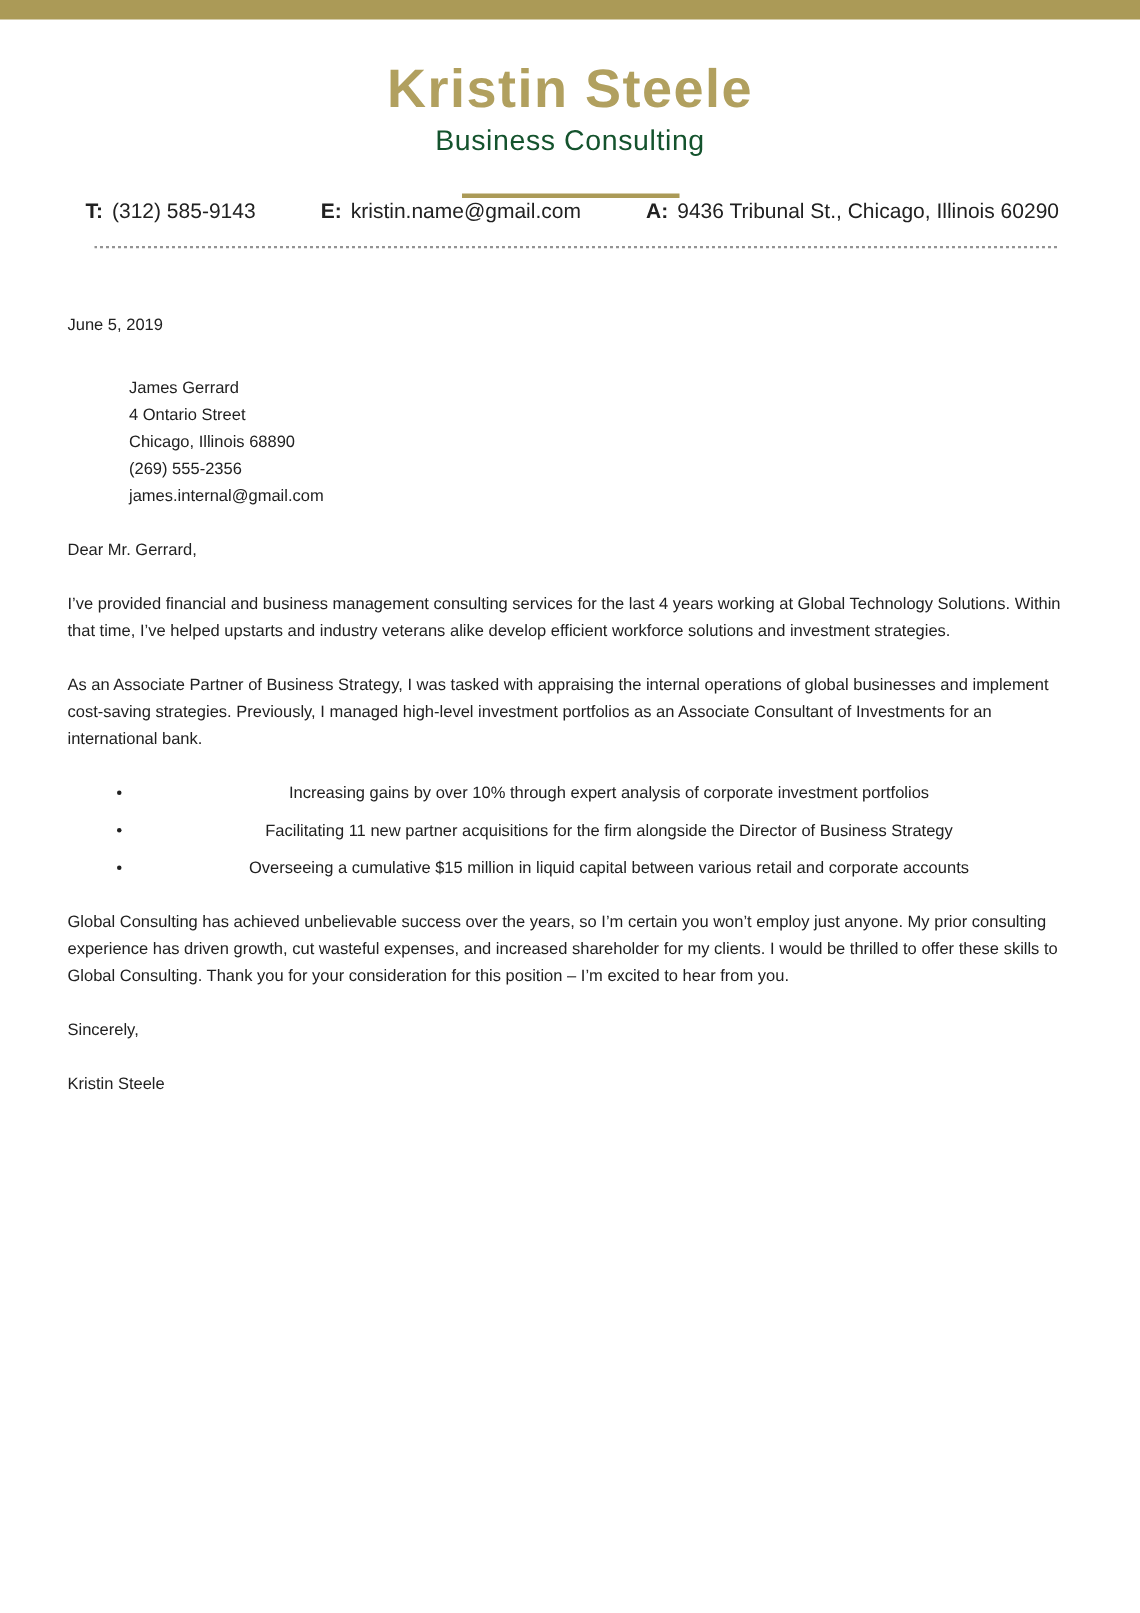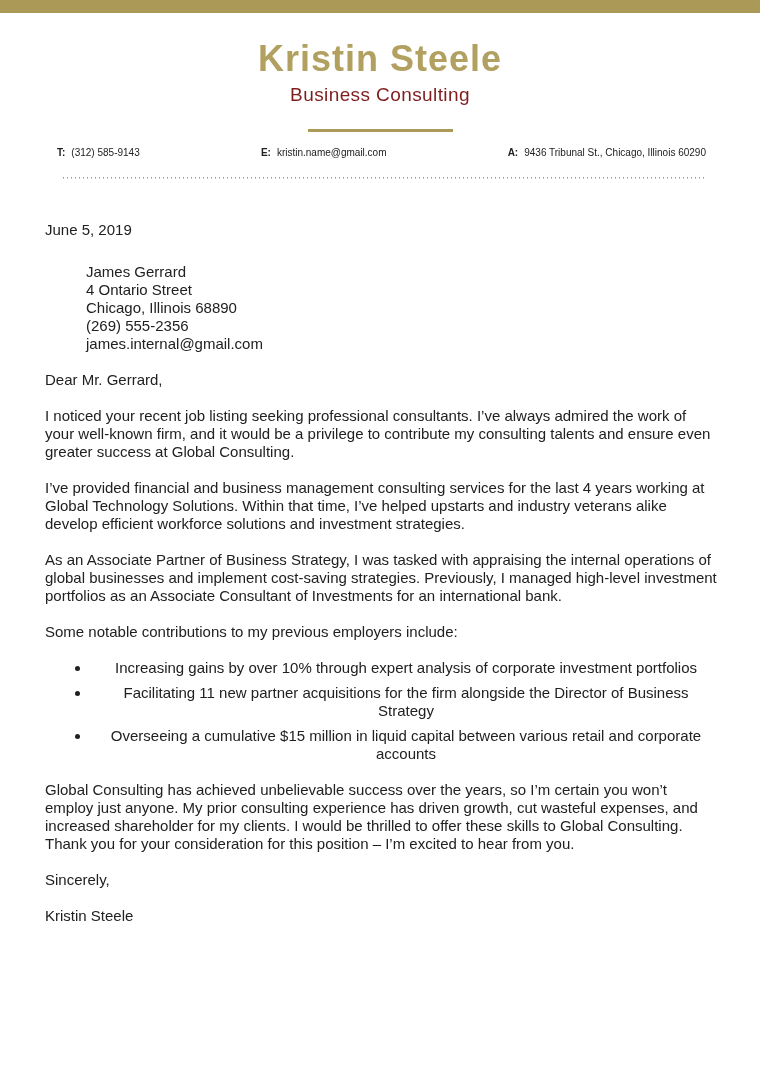--- a/index.html
+++ b/index.html
@@ -31,50 +31,49 @@
     font-weight: 700;
     letter-spacing: 1px;
     color: var(--name-gold);
   }
   .subtitle {
     margin-top: 7px;
     font-size: 19px;
     line-height: 22px;
     font-weight: 500;
     letter-spacing: 0.4px;
-    color: #7f1d1d;
+    color: #14532d;
   }
   .gold-rule {
     width: 145px;
     height: 3px;
     background: var(--gold);
     margin: 23px auto 0 auto;
   }
   .contact-row {
-    margin-top: 13px;
     padding: 0 54px 0 57px;
     display: flex;
     justify-content: space-between;
     align-items: baseline;
-    font-size: 10px;
+    font-size: 14px;
     line-height: 16px;
   }
   .contact-item { white-space: nowrap; }
   .contact-label { font-weight: 700; margin-right: 6px; }
   .dotted-divider {
     height: 2px;
     margin: 16px 54px 0 63px;
     background-image: repeating-linear-gradient(to right, var(--dot) 0 1.5px, transparent 1.5px 4px);
     background-size: 100% 1.5px;
     background-repeat: no-repeat;
     background-position: left top;
   }
   .letter-body {
     padding: 0 43px 0 45px;
-    font-size: 15px;
+    font-size: 11px;
     line-height: 18px;
   }
   .letter-body p { margin: 18px 0 0 0; }
   p.date { margin-top: 42px; }
   .recipient { margin-top: 24px; }
   .recipient div { line-height: 18px; margin-left: 41px; }
   ul.contributions {
     margin: 18px 0 8px 0;
     padding-left: 46px;
     list-style: disc;
@@ -119,25 +118,23 @@
     <div class="recipient">
       <div>James Gerrard</div>
       <div>4 Ontario Street</div>
       <div>Chicago, Illinois 68890</div>
       <div>(269) 555-2356</div>
       <div>james.internal@gmail.com</div>
     </div>
 
     <p>Dear Mr. Gerrard,</p>
 
-    <p>I noticed your recent job listing seeking professional consultants. I’ve always admired the work of your well-known firm, and it would be a privilege to contribute my consulting talents and ensure even greater success at Global Consulting.</p>
     <p>I’ve provided financial and business management consulting services for the last 4 years working at Global Technology Solutions. Within that time, I’ve helped upstarts and industry veterans alike develop efficient workforce solutions and investment strategies.</p>
     <p>As an Associate Partner of Business Strategy, I was tasked with appraising the internal operations of global businesses and implement cost-saving strategies. Previously, I managed high-level investment portfolios as an Associate Consultant of Investments for an international bank.</p>
 
-    <p>Some notable contributions to my previous employers include:</p>
 
     <ul class="contributions">
       <li>Increasing gains by over 10% through expert analysis of corporate investment portfolios</li>
       <li>Facilitating 11 new partner acquisitions for the firm alongside the Director of Business Strategy</li>
       <li>Overseeing a cumulative $15 million in liquid capital between various retail and corporate accounts</li>
     </ul>
 
     <p>Global Consulting has achieved unbelievable success over the years, so I’m certain you won’t employ just anyone. My prior consulting experience has driven growth, cut wasteful expenses, and increased shareholder for my clients. I would be thrilled to offer these skills to Global Consulting. Thank you for your consideration for this position – I’m excited to hear from you.</p>
 
     <p>Sincerely,</p>

